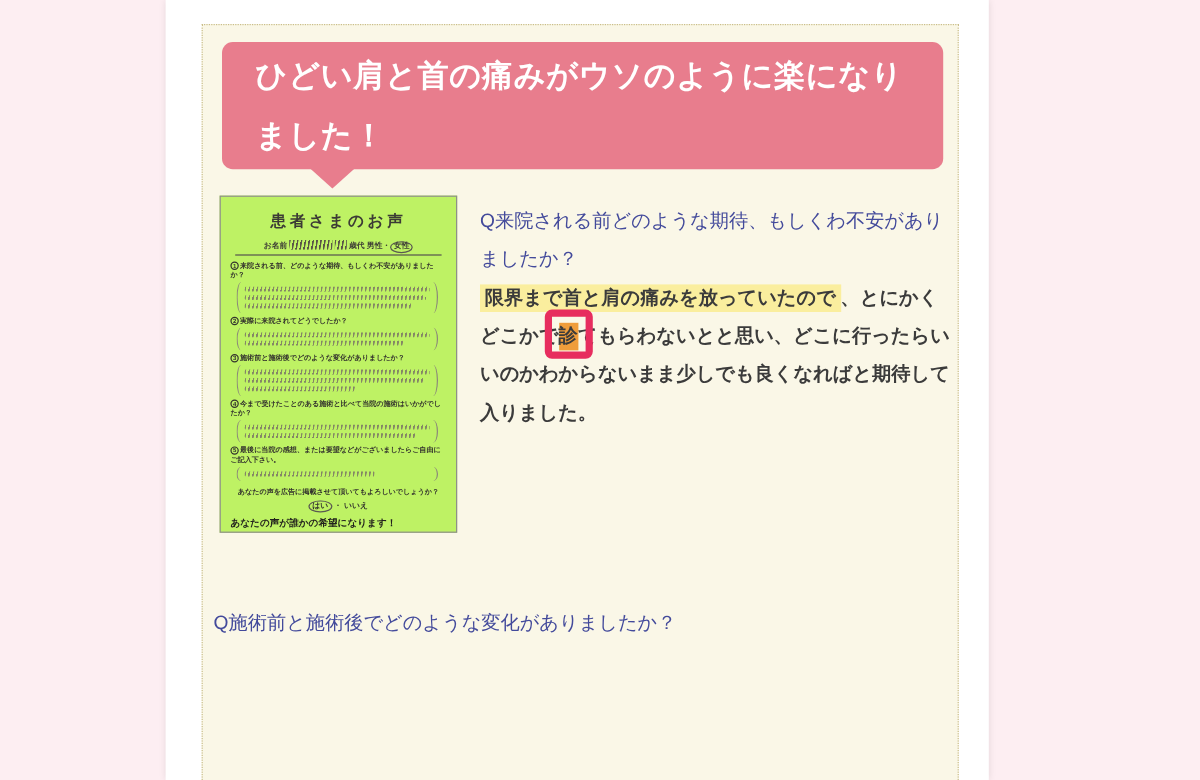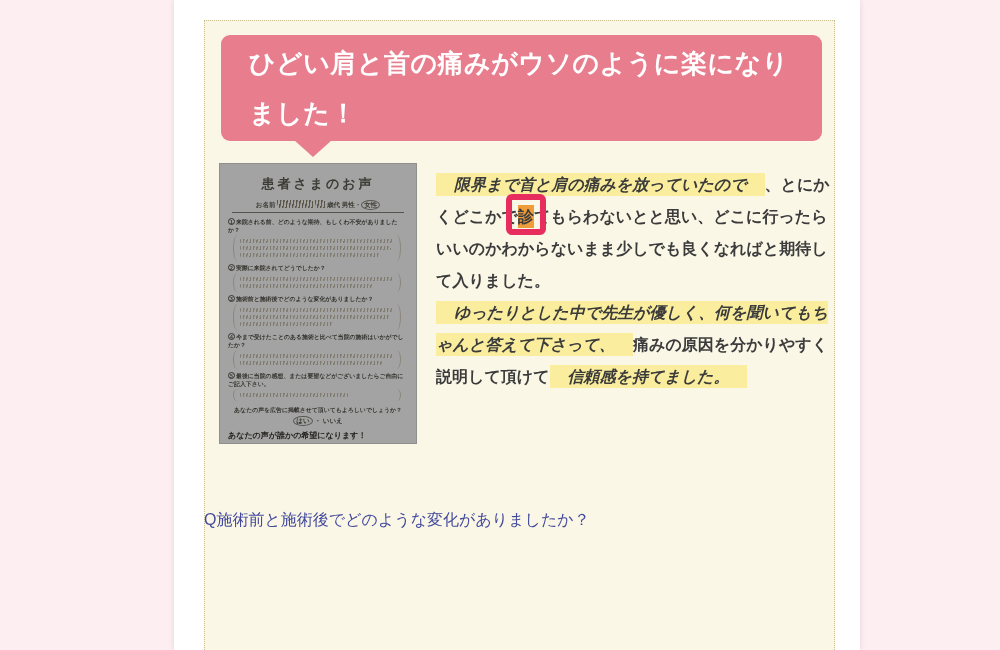--- a/index.html
+++ b/index.html
@@ -2,21 +2,21 @@
 <html><head>
 <meta charset="utf-8">
 <style>
   html,body{margin:0;padding:0;}
   body{
     width:1000px;height:650px;overflow:hidden;position:relative;
     background:#fdeef2;
     font-family:"Liberation Sans","DejaVu Sans",sans-serif;
     -webkit-font-smoothing:antialiased;
   }
-  .page{position:absolute;inset:0;margin-left:36px;}
+  .page{position:absolute;inset:0;}
   
   .content-col{
     position:absolute;left:138px;top:0;width:686px;height:650px;
     background:#ffffff;box-shadow:0 0 6px rgba(0,0,0,.10);
   }
   
   .cream-panel{
     position:absolute;left:168px;top:20px;width:631px;height:640px;
     background:#faf7e7;border:1px dotted #c9bd8a;box-sizing:border-box;
   }
@@ -29,21 +29,21 @@
     letter-spacing:0.5px;
   }
   .banner-tail{
     position:absolute;left:258px;top:140px;width:0;height:0;
     border-left:19px solid transparent;border-right:19px solid transparent;
     border-top:17px solid #e87d8d;
   }
   
   .card{
     position:absolute;left:183px;top:163px;width:198px;height:281px;
-    background:#a3a3a3;border:1px solid #8f8f8b;box-sizing:border-box;
+    background:#bef264;border:1px solid #8f8f8b;box-sizing:border-box;
     padding:8px 8px 4px 8px;color:#45443e;overflow:hidden;
   }
   .card-title{
     font-family:"DejaVu Serif","Liberation Serif",serif;
     font-size:13px;font-weight:bold;text-align:center;letter-spacing:3px;
     margin:3px 0 7px 0;color:#3c3b35;
   }
   .name-row{
     font-size:6.5px;font-weight:bold;text-align:center;
     border-bottom:1px solid #55544e;padding-bottom:2px;margin:0 4px 5px 4px;
@@ -59,26 +59,26 @@
   .hw-block::before,.hw-block::after{content:"";position:absolute;top:0;bottom:0;width:6px;}
   .hw-block::before{left:0;border-left:1px solid #8a867a;border-radius:60% 0 0 60%/50% 0 0 50%;}
   .hw-block::after{right:0;border-right:1px solid #8a867a;border-radius:0 60% 60% 0/0 50% 50% 0;}
   .hw-line{height:4px;margin:3px 0;border-radius:1px;
     background:repeating-linear-gradient(100deg,#7a7466 0 1px,transparent 1.5px 3.3px);opacity:.85;}
   .consent{font-size:5.9px;font-weight:bold;text-align:center;margin-top:5px;color:#33322d;}
   .consent-opts{font-size:6.5px;font-weight:bold;text-align:center;margin-top:2px;color:#33322d;}
   .hope{font-size:8px;font-weight:bold;text-align:left;margin-top:4px;color:#22211d;}
   
   .qa-right{position:absolute;left:400px;top:169px;width:394px;}
-  .qa-bottom{position:absolute;left:168px;top:504px;width:614px;}
+  .qa-bottom{position:absolute;left:178px;top:504px;width:614px;}
   .q{margin:0;font-size:16px;line-height:32px;color:#434a9b;font-weight:normal;}
   .a{margin:0;font-size:16px;line-height:32px;color:#3b3b3b;font-weight:bold;}
   .qa-right .q2{margin-top:10px;}
   .qa-bottom .a{margin-top:16px;}
-  .hl{background:#faee9e;padding:3px 18px;font-style:italic;}
+  .hl{background:#faee9e;padding:3px 4px;}
   .mark{background:#ef9d3b;position:relative;padding:3px 0;}
   .mark::after{content:"";position:absolute;left:-12px;right:-12px;top:-11px;bottom:-7px;
     border:6px solid #e72d5e;border-radius:6px;pointer-events:none;}
 </style>
 </head>
 <body>
 
 <div class="page">
 
   <div class="content-col"></div>
@@ -135,21 +135,21 @@
     <div class="consent-opts">
       <span class="circled">はい</span>
       <span>・</span>
       <span>いいえ</span>
     </div>
     <div class="hope">あなたの声が誰かの希望になります！</div>
 
   </div>
 
   <div class="qa-right">
+    <p class="q">Q来院される前どのような期待、もしくわ不安がありましたか？</p>
     <p class="a"><span class="hl">限界まで首と肩の痛みを放っていたので</span><span>、とにかくどこかで</span><span class="mark">診</span><span>てもらわないとと思い、どこに行ったらいいのかわからないまま少しでも良くなればと期待して入りました。</span></p>
-    <p class="a"><span class="hl">ゆったりとした中で先生が優しく、何を聞いてもちゃんと答えて下さって、</span><span>痛みの原因を分かりやすく説明して頂けて</span><span class="hl">信頼感を持てました。</span></p>
   </div>
 
   <div class="qa-bottom">
     <p class="q">Q施術前と施術後でどのような変化がありましたか？</p>
   </div>
 
 </div>
 
 </body></html>

